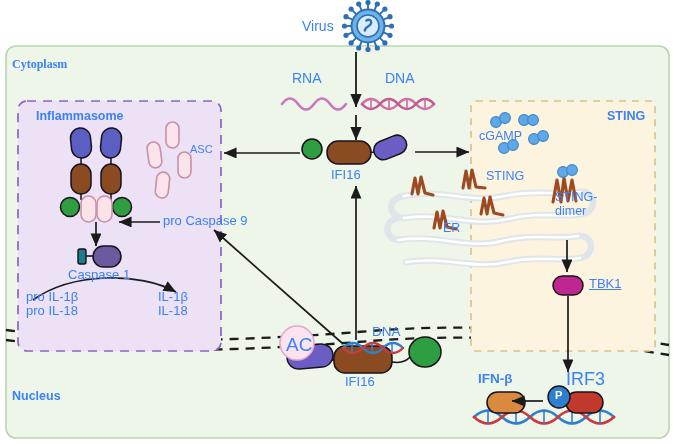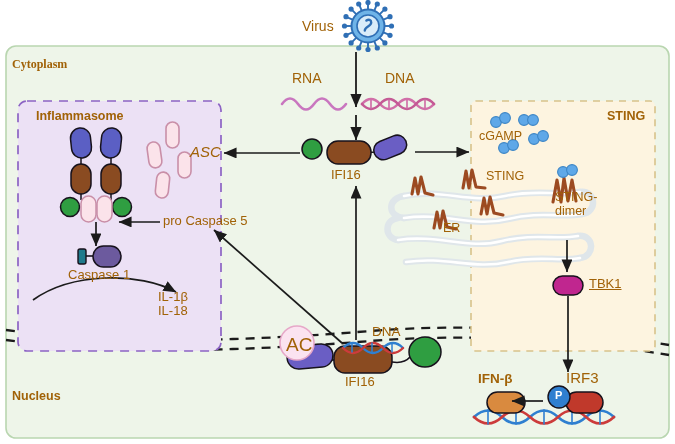--- a/index.html
+++ b/index.html
@@ -1,18 +1,18 @@
 <!DOCTYPE html>
 <html><head>
 <meta charset="utf-8">
 <style>
   html,body{margin:0;padding:0;background:#ffffff;}
   body{width:675px;height:444px;font-family:"Liberation Sans",sans-serif;overflow:hidden;}
   #stage{position:relative;width:675px;height:444px;background:#ffffff;}
-  .lbl{position:absolute;font-family:"Liberation Sans",sans-serif;color:#a16207;white-space:pre;line-height:1.08;}
+  .lbl{position:absolute;font-family:"Liberation Sans",sans-serif;color:#3b82f6;white-space:pre;line-height:1.08;}
   svg{display:block;}
   #art{position:absolute;left:0;top:0;}
 </style>
 </head>
 <body>
 
 <div id="stage">
 
 <svg id="art" width="675" height="444" viewBox="0 0 675 444">
   <defs>
@@ -249,26 +249,28 @@
 <div class="lbl" style="left:607px;top:110px;font-size:12.5px;font-weight:bold;">STING</div>
 
 <div class="lbl" style="left:302px;top:19px;font-size:14px;">Virus</div>
 
 <div class="lbl" style="left:292px;top:71px;font-size:14px;">RNA</div>
 
 <div class="lbl" style="left:385px;top:71px;font-size:14px;">DNA</div>
 
 <div class="lbl" style="left:331px;top:168px;font-size:13px;">IFI16</div>
 
-<div class="lbl" style="left:190px;top:144px;font-size:15px;font-style:italic;">ASC</div>
-
-<div class="lbl" style="left:163px;top:214px;font-size:13px;">pro Caspase 5</div>
+<div class="lbl" style="left:190px;top:144px;font-size:11px;">ASC</div>
+
+<div class="lbl" style="left:163px;top:214px;font-size:13px;">pro Caspase 9</div>
 
 <div class="lbl" style="left:68px;top:268px;font-size:13px;">Caspase 1</div>
 
+<div class="lbl" style="left:26px;top:290px;font-size:13px;">pro IL-1β
+pro IL-18</div>
 
 <div class="lbl" style="left:158px;top:290px;font-size:13px;">IL-1β
 IL-18</div>
 
 <div class="lbl" style="left:479px;top:130px;font-size:12.5px;">cGAMP</div>
 
 <div class="lbl" style="left:486px;top:170px;font-size:12.5px;">STING</div>
 
 <div class="lbl" style="left:443px;top:222px;font-size:12.5px;">ER</div>
 
@@ -278,17 +280,17 @@
 <div class="lbl" style="left:589px;top:277px;font-size:13px;text-decoration:underline;">TBK1</div>
 
 <div class="lbl" style="left:286px;top:335px;font-size:19px;font-weight:normal;">AC</div>
 
 <div class="lbl" style="left:372px;top:325px;font-size:13.5px;">DNA</div>
 
 <div class="lbl" style="left:345px;top:375px;font-size:13px;">IFI16</div>
 
 <div class="lbl" style="left:478px;top:372px;font-size:13.5px;font-weight:bold;">IFN-β</div>
 
-<div class="lbl" style="left:566px;top:370px;font-size:15px;text-align:center;">IRF3</div>
+<div class="lbl" style="left:566px;top:370px;font-size:18px;text-align:center;">IRF3</div>
 
 <div class="lbl" style="left:555px;top:390px;font-size:11px;color:#ffffff;font-weight:bold;">P</div>
 
 </div>
 
 </body></html>

